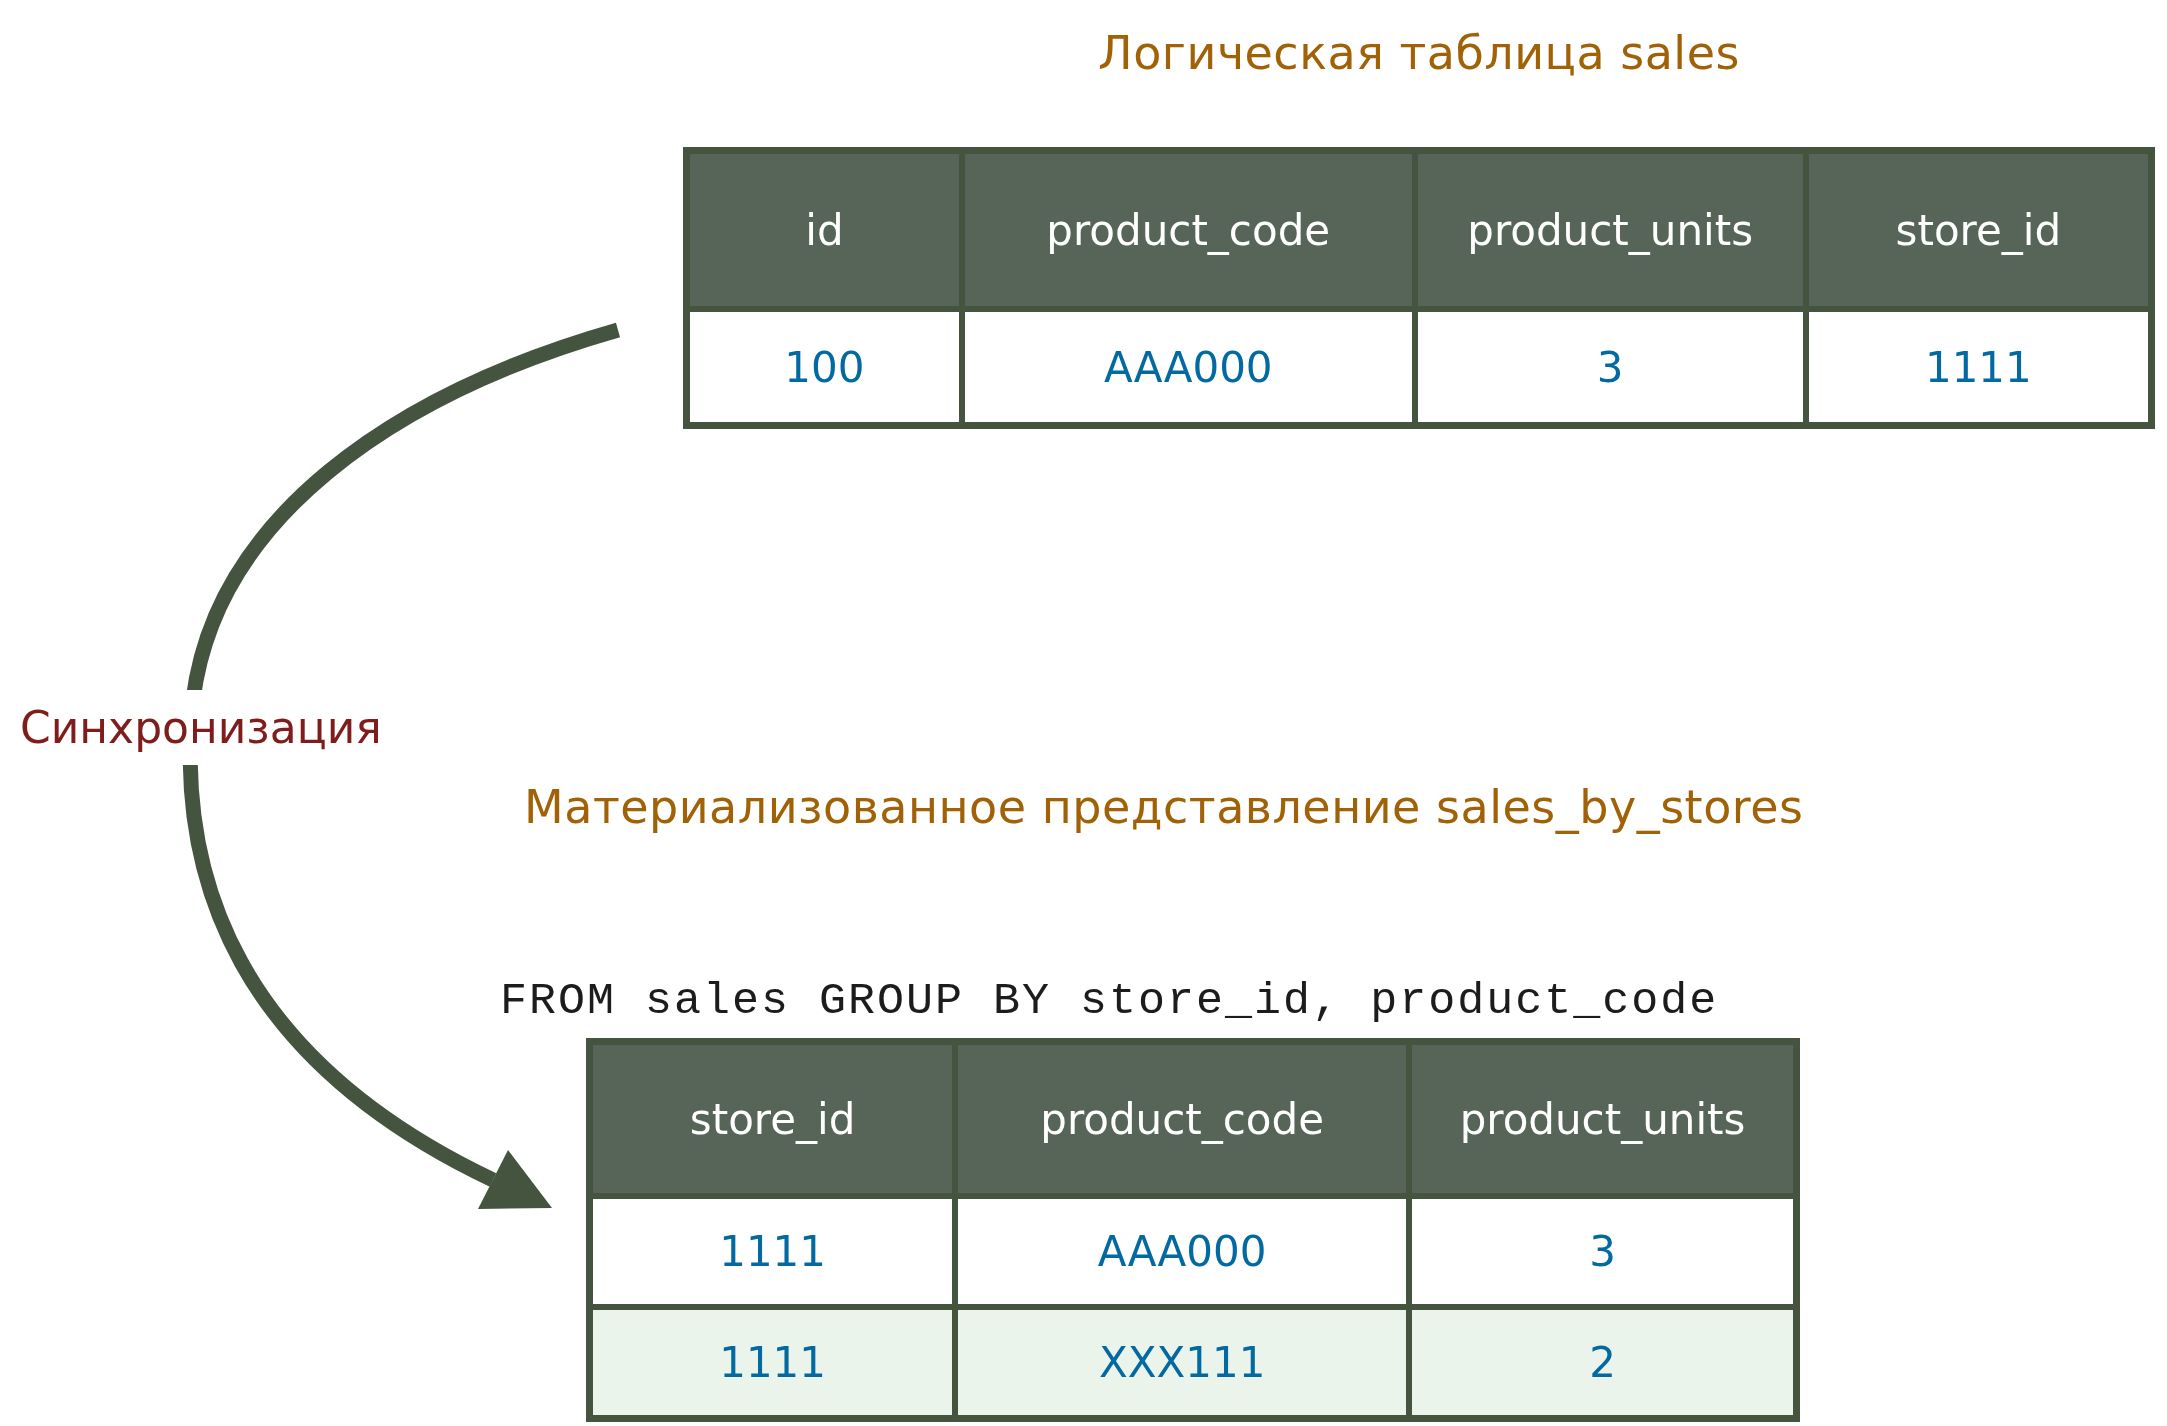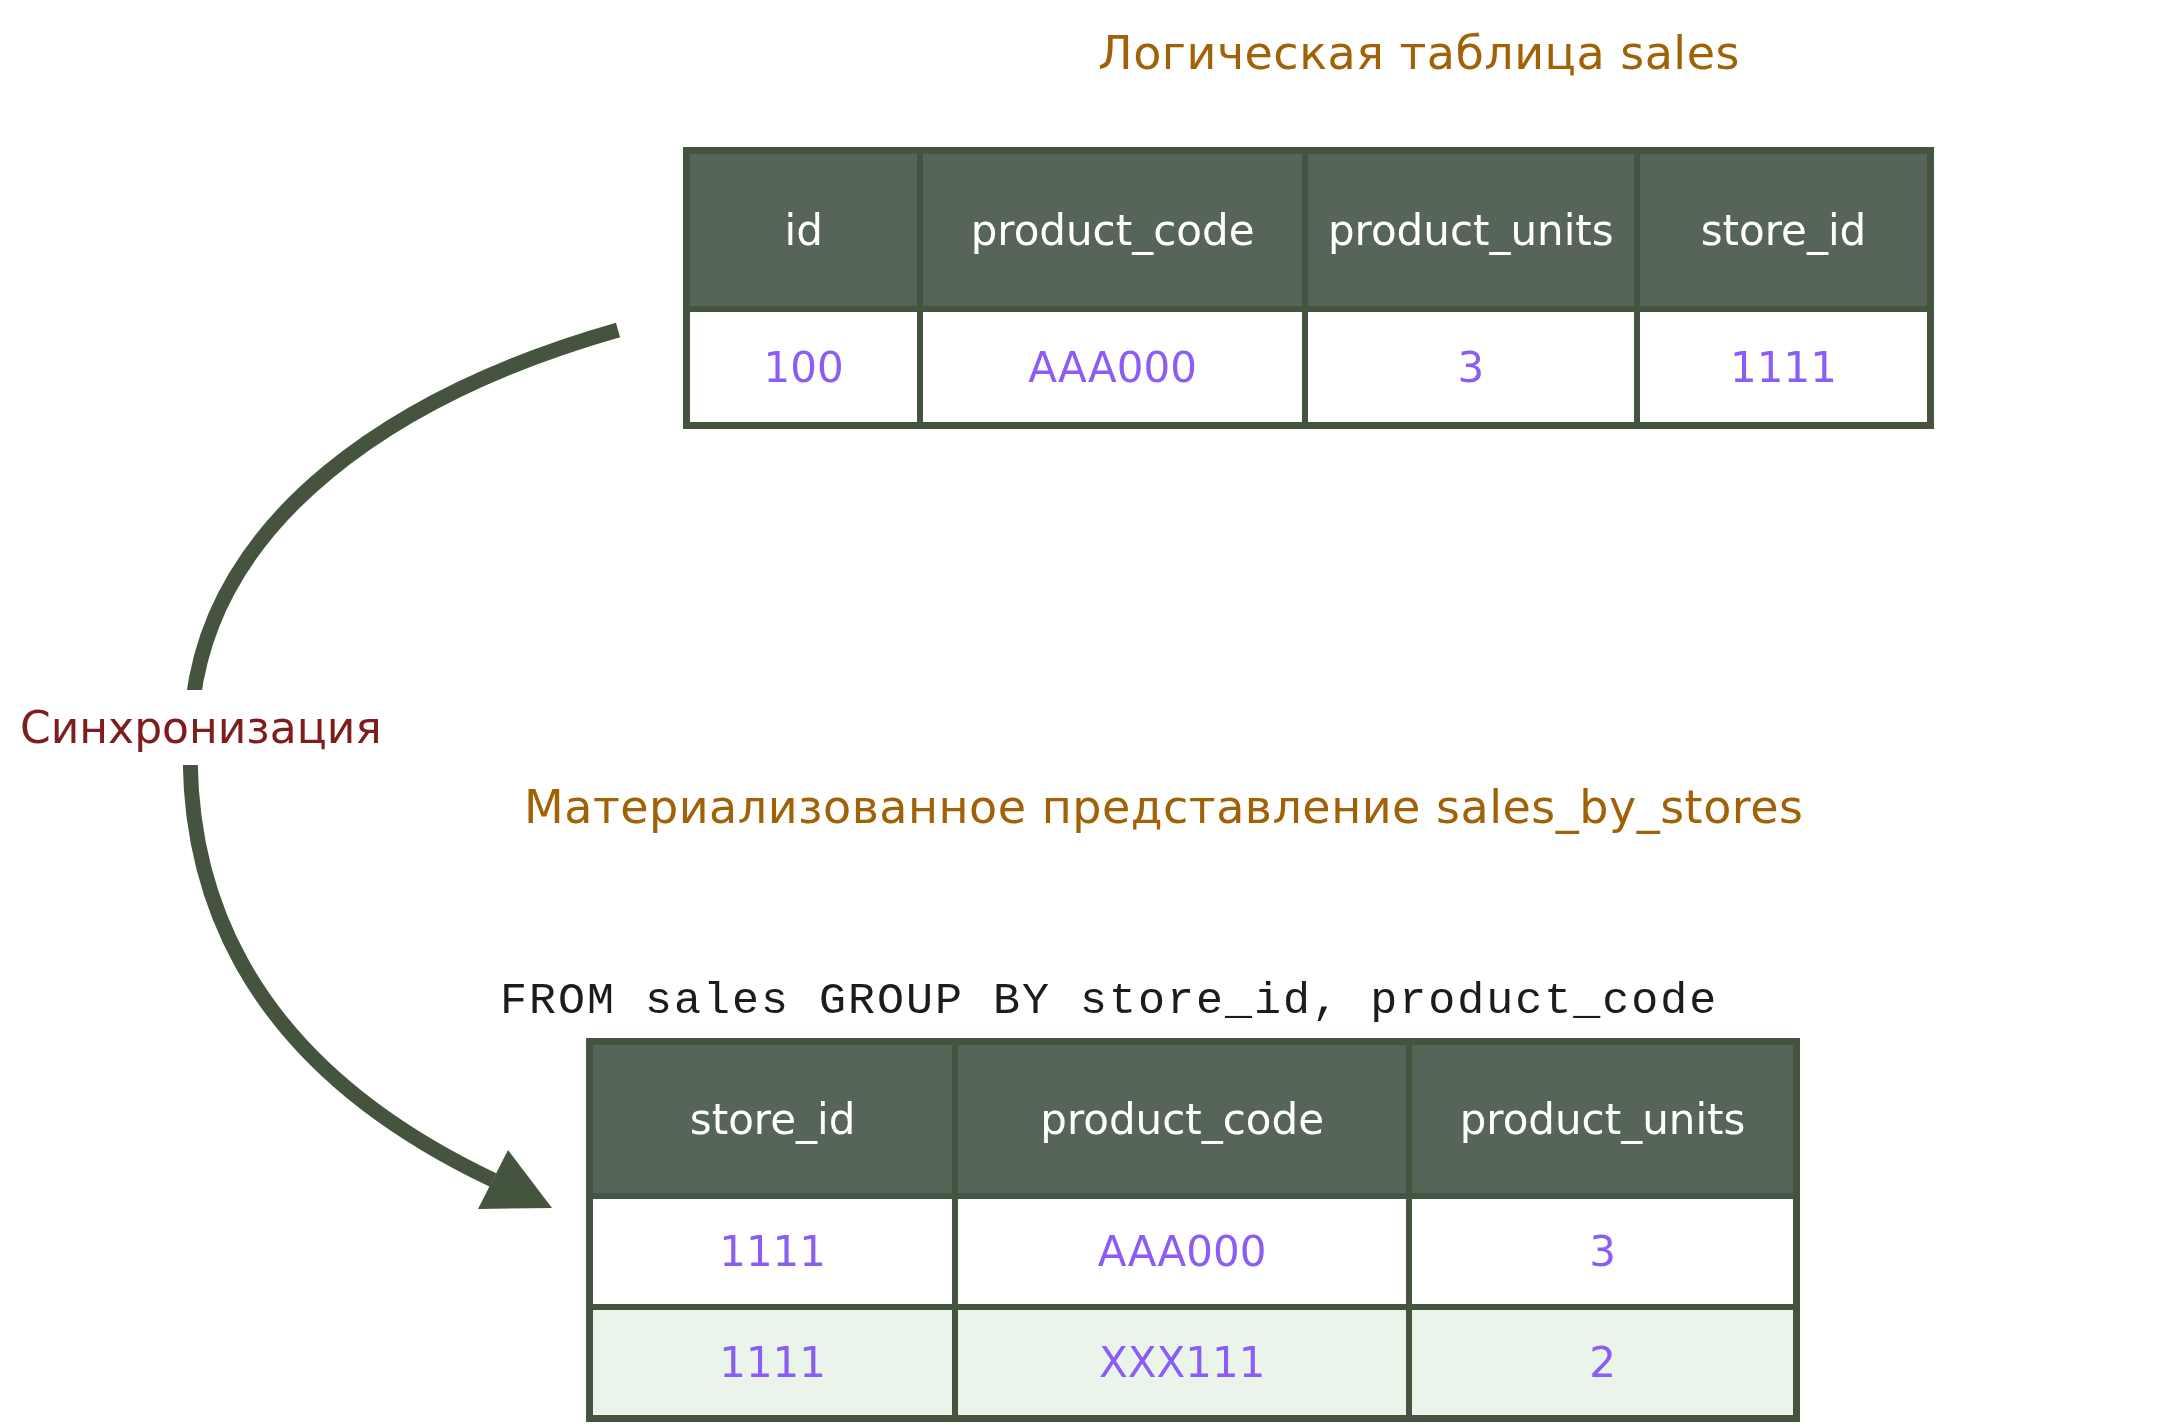--- a/index.html
+++ b/index.html
@@ -35,38 +35,38 @@
     line-height:56px;
     letter-spacing:2px;
     white-space:pre;
   }
   table.dia{
     position:absolute;
     border-collapse:collapse;
     table-layout:fixed;
     background:#ffffff;
   }
-  #table-sales{left:683px;top:147px;width:1251px;}
+  #table-sales{left:683px;top:147px;width:1472px;}
   #table-sales-by-stores{left:586px;top:1038px;width:1214px;}
   table.dia th, table.dia td{
     border:6px solid #44543f;
     text-align:center;
     vertical-align:middle;
     font-size:42px;
     overflow:hidden;
   }
   table.dia{border:7px solid #44543f;}
   table.dia th{
     background:#566557;
     color:#ffffff;
     font-weight:normal;
     height:150px;
   }
   table.dia td{
-    color:#8b5cf6;
+    color:#0369a1;
     height:108px;
   }
   #table-sales-by-stores th{height:146px;}
   #table-sales-by-stores td{height:103px;}
   tr.row-alt td{background:#eaf4ea;}
   #arrow-svg{
     position:absolute;left:0;top:0;z-index:1;
   }
   table.dia{z-index:2;}
   .sync-label{

